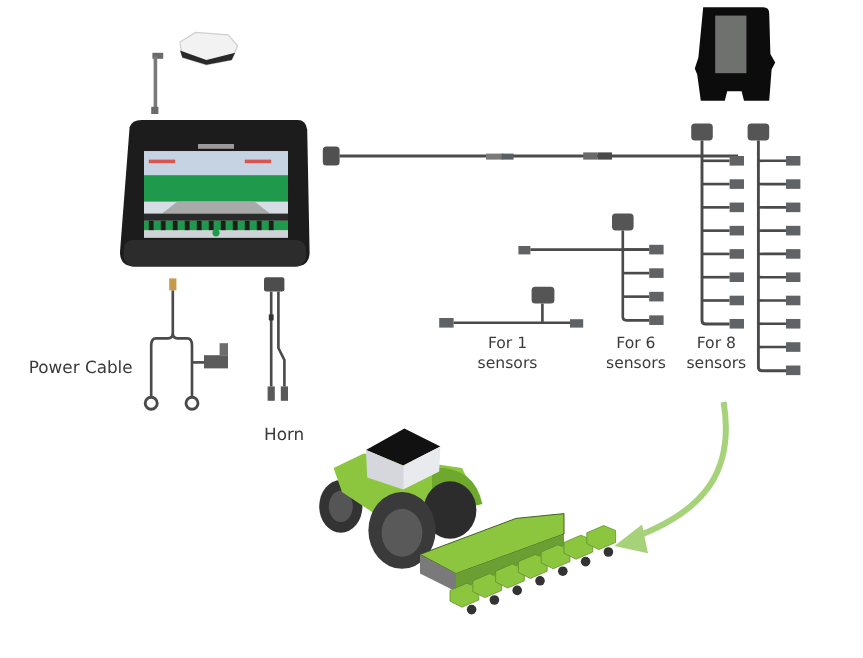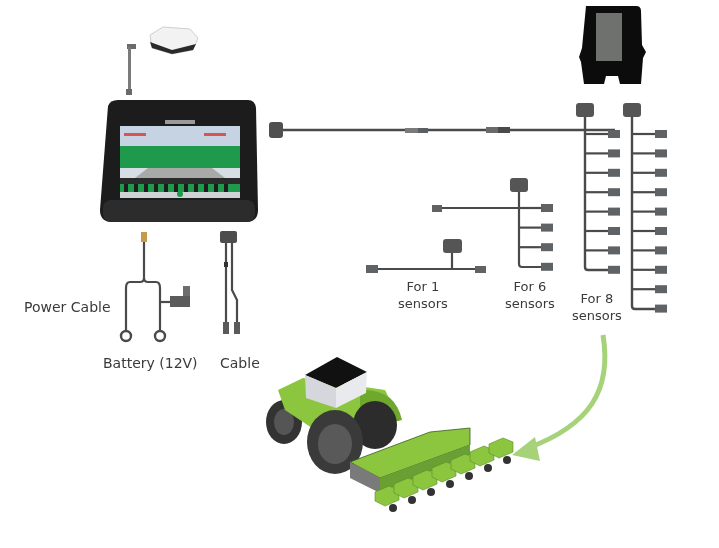--- a/index.html
+++ b/index.html
@@ -253,28 +253,27 @@
           <g>
             <path d="M489 444 L503 438 L513 442 L513 452 L499 458 L489 453 Z" fill="#8cc63f" stroke="#5b8a25" stroke-width="0.6"></path>
             <circle cx="507" cy="460" r="4" fill="#333"></circle>
           </g>
         </g>
   </g>
 </svg>
 
   
   <div class="lbl" style="left:24px;top:299px;text-align:right;font-size:14px;">Power Cable</div>
-  <div class="lbl" style="left:103px;top:355px;font-size:14px;">Battery (12V)</div>
-  <div class="lbl" style="left:220px;top:355px;font-size:14px;">Cable</div>
+  <div class="lbl" style="left:220px;top:355px;font-size:14px;">Horn</div>
 
   <div class="lbl" style="left:398px;top:278px;">
     <div>For 1</div>
     <div>sensors</div>
   </div>
   <div class="lbl" style="left:505px;top:278px;">
     <div>For 6</div>
     <div>sensors</div>
   </div>
-  <div class="lbl" style="left:572px;top:290px;">
+  <div class="lbl" style="left:572px;top:278px;">
     <div>For 8</div>
     <div>sensors</div>
   </div>
 </div>
 
 </body></html>

